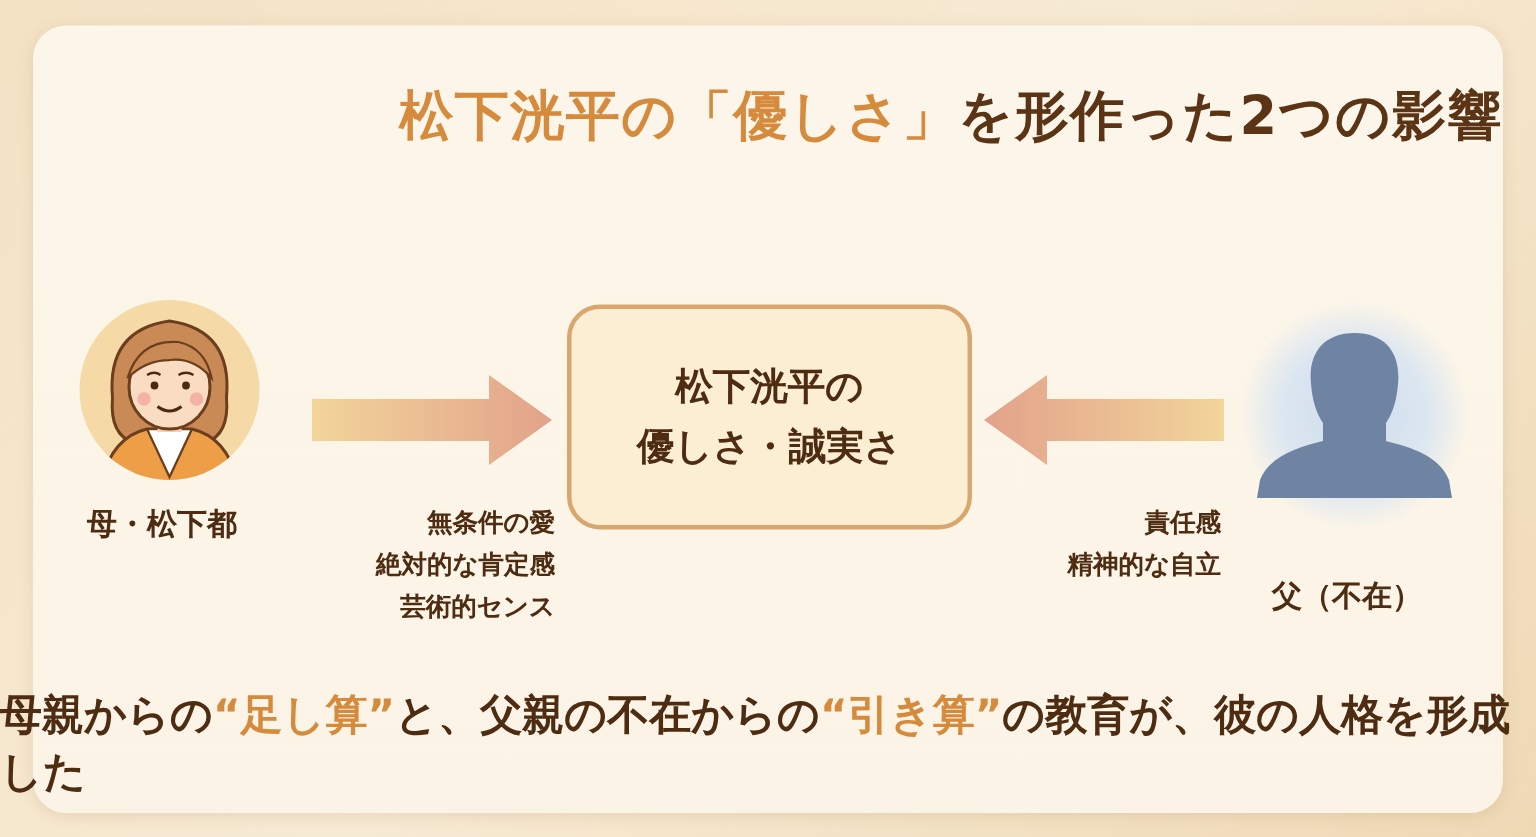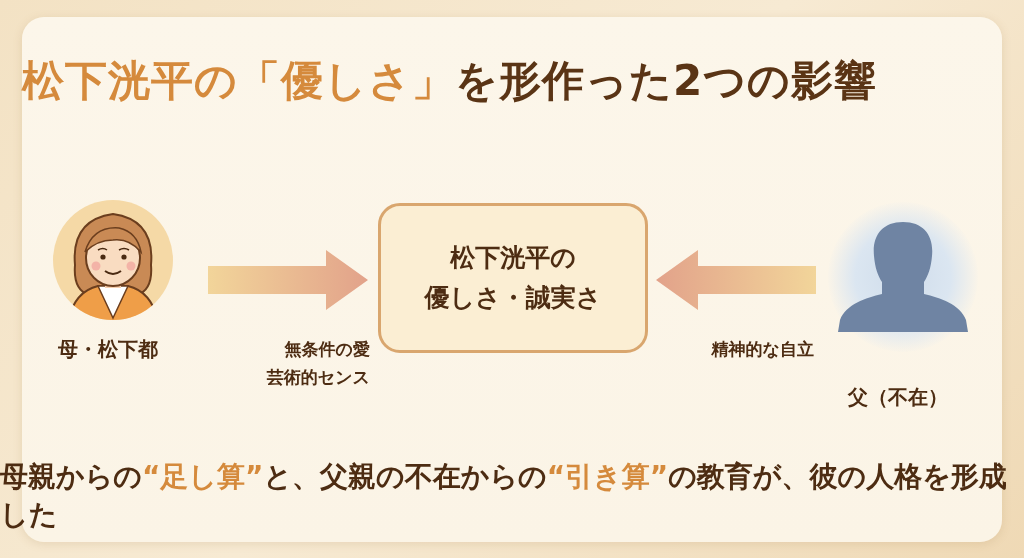--- a/index.html
+++ b/index.html
@@ -2,22 +2,22 @@
 <html><head>
 <meta charset="utf-8">
 <style>
   html,body{margin:0;padding:0;}
   body{width:1024px;height:558px;overflow:hidden;
     background:linear-gradient(135deg,#f3e2c4 0%,#f7ead3 50%,#efd9b5 100%);
     font-family:"DejaVu Sans","Liberation Sans",sans-serif;position:relative;}
   .card{position:absolute;left:22px;top:17px;width:980px;height:525px;
     background:linear-gradient(180deg,#fcf6ea 0%,#fbf4e6 100%);
     border-radius:22px;box-shadow:0 2px 10px rgba(160,120,70,.18);}
-  .title{position:absolute;left:0;right:0;top:36px;text-align:left;
-    font-size:42px;font-weight:bold;letter-spacing:1px;color:#5a3415;}
+  .title{position:absolute;left:0;right:0;top:36px;text-align:right;
+    font-size:36px;font-weight:bold;letter-spacing:1px;color:#5a3415;}
   .title .hl{color:#d58a3c;}
   .avatar{position:absolute;border-radius:50%;}
   .mother{left:53px;top:200px;width:120px;height:120px;background:#f5d9a6;}
   .father{left:828px;top:202px;width:150px;height:150px;
     background:radial-gradient(circle,#cfdceb 0%,#dbe6f1 45%,rgba(251,244,230,0) 72%);}
   .label{position:absolute;font-size:20px;font-weight:bold;color:#4d2c12;white-space:nowrap;}
   .arrow{position:absolute;}
   .list{position:absolute;text-align:right;font-size:17px;font-weight:bold;color:#4d2c12;line-height:28px;}
   .center{position:absolute;left:378px;top:203px;width:270px;height:150px;
     border:3px solid #d9a66e;border-radius:22px;background:#fbeed3;box-sizing:border-box;
@@ -66,38 +66,40 @@
   <defs>
       <linearGradient id="gl" x1="0" x2="1">
         <stop offset="0" stop-color="#f2d59a"></stop>
         <stop offset="1" stop-color="#e2a28a"></stop>
       </linearGradient>
     </defs>
   <path d="M0 18 L118 18 L118 2 L160 32 L118 62 L118 46 L0 46Z" fill="url(#gl)"></path>
 </svg>
 <div class="list" style="left:210px;top:335px;width:160px;">
   <div>無条件の愛</div>
+  <div>絶対的な肯定感</div>
   <div>芸術的センス</div>
 </div>
 
 <div class="center">
   <div>松下洸平の</div>
   <div>優しさ・誠実さ</div>
 </div>
 
 <svg class="arrow" style="left:656px;top:248px;" width="160" height="64" viewBox="0 0 160 64">
   <defs>
       <linearGradient id="gr" x1="0" x2="1">
         <stop offset="0" stop-color="#e2a28a"></stop>
         <stop offset="1" stop-color="#f2d59a"></stop>
       </linearGradient>
     </defs>
   <path d="M160 18 L42 18 L42 2 L0 32 L42 62 L42 46 L160 46Z" fill="url(#gr)"></path>
 </svg>
 <div class="list" style="left:654px;top:335px;width:160px;">
+  <div>責任感</div>
   <div>精神的な自立</div>
 </div>
 
 <div class="avatar father">
   <svg width="150" height="150" viewBox="0 0 150 150">
     <path d="M75 20 C96 20 106 34 104 54 C103 66 100 74 96 80 L96 92 C112 96 132 102 138 118 L140 130 L10 130 L12 118 C18 102 38 96 54 92 L54 80 C50 74 47 66 46 54 C44 34 54 20 75 20Z" fill="#6f84a3"></path>
   </svg>
 </div>
 <div class="label" style="left:848px;top:336px;margin-top:48px;">父（不在）</div>
 

